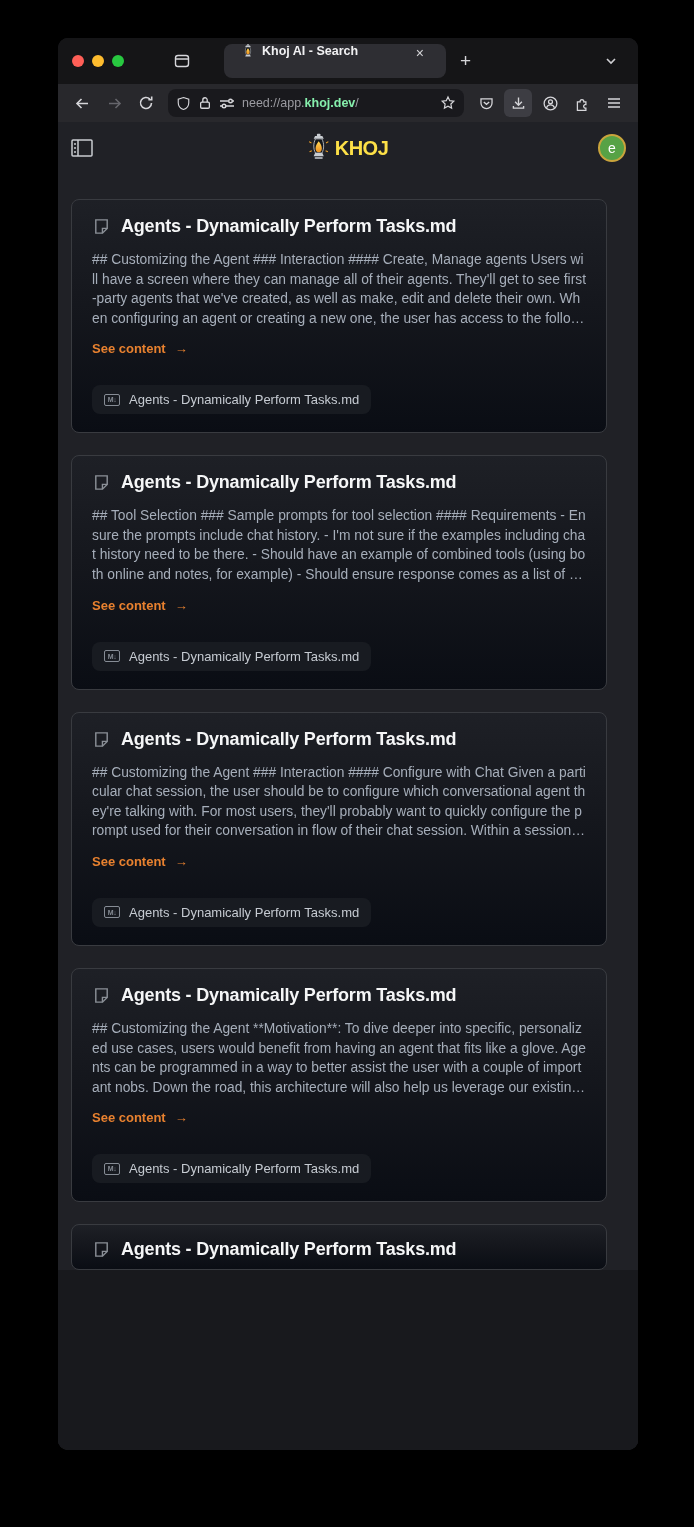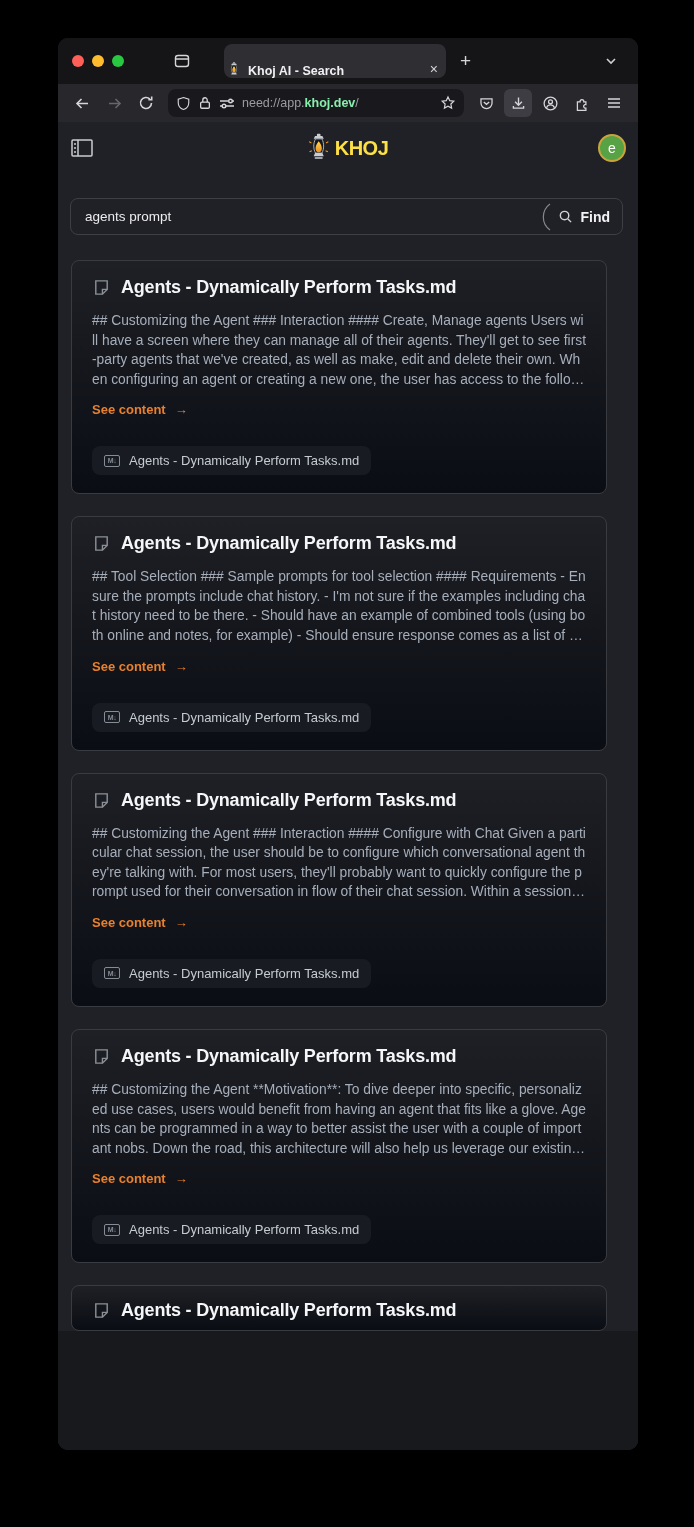--- a/index.html
+++ b/index.html
@@ -7,21 +7,21 @@
   .window { position:absolute; left:58px; top:38px; width:580px; height:1412px;
             border-radius:10px; overflow:hidden; background:#202126; display:flex; flex-direction:column; }
 
   
   .tabbar { height:46px; background:#151517; display:flex; align-items:center; flex:0 0 auto; }
   .traffic { display:flex; gap:8px; margin-left:14px; }
   .tl { width:12px; height:12px; border-radius:50%; }
   .tl.red { background:#ff5f57; } .tl.yellow { background:#febc2e; } .tl.green { background:#28c840; }
   .fxview { margin-left:44px; color:#cfcfd3; display:flex; }
   .tab { margin-left:28px; width:222px; height:34px; background:#2e2e33; border-radius:8px;
-         display:flex; align-items:flex-end; padding:0 4px; gap:8px; }
+         display:flex; align-items:flex-start; padding:0 18px; gap:8px; }
   .tab-title { color:#f0f0f2; font-size:12.5px; font-weight:700; flex:1; white-space:nowrap; overflow:hidden; }
   .tab-close { color:#d5d5d8; font-size:14px; line-height:1; padding:2px 4px; }
   .newtab { color:#d5d5d8; font-size:19px; margin-left:14px; font-weight:400; }
   .tab-chevron { margin-left:auto; margin-right:20px; color:#cfcfd3; display:flex; }
 
   .toolbar { height:38px; background:#28282c; display:flex; align-items:center; padding:0 10px; gap:4px; flex:0 0 auto; }
   .tbtn { width:28px; height:28px; display:flex; align-items:center; justify-content:center; color:#d6d6da; border-radius:6px; flex:0 0 auto; }
   .tbtn.dim { color:#66666c; }
   .tbtn.hl { background:#3d3d43; }
   .urlbar { flex:1; height:28px; background:#19191d; border-radius:8px; display:flex; align-items:center; padding:0 8px; gap:7px; margin:0 4px; min-width:0; }
@@ -219,37 +219,20 @@
             <path d="M12 8.5 c2.4 3 3.4 5.4 3.4 7.8 a3.4 4.4 0 0 1 -6.8 0 c0 -2.4 1 -4.8 3.4 -7.8 z" fill="url(#fl2)"></path>
             <path d="M8 21.5 l-1.5 3.5 h11 l-1.5 -3.5 z" fill="#c9cdd2"></path>
             <rect x="7.5" y="26" width="9" height="1.8" rx="0.9" fill="#c9cdd2"></rect>
           </svg>
         </span>
         <span class="logo-text">KHOJ</span>
       </div>
       <div class="avatar">e</div>
     </div>
 
-    <div class="search-row">
-      <input class="search-input" type="text" value="agents prompt" style="">
-      <span class="ic">
-        <svg width="10" height="28" viewBox="0 0 10 28" fill="none" stroke="#83868c" stroke-width="1.2">
-          <path d="M8 1 a16 16 0 0 0 0 26"></path>
-        </svg>
-      </span>
-      <div class="find-btn" style="margin-left:6px;">
-        <span class="ic">
-          <svg width="15" height="15" viewBox="0 0 16 16" fill="none" stroke="#cfd2d6" stroke-width="1.5">
-            <circle cx="7" cy="7" r="4.5"></circle>
-              <line x1="10.6" y1="10.6" x2="14" y2="14"></line>
-          </svg>
-        </span>
-        <span>Find</span>
-      </div>
-    </div>
 
     <div class="results">
 
       <div class="card">
         <div class="card-head">
           <span class="ic">
             <svg width="19" height="19" viewBox="0 0 20 20" fill="none" stroke="#8b9097" stroke-width="1.5">
               <path d="M4 3 h12 v9 l-5 5 H4 z"></path>
                 <path d="M11 17 v-5 h5"></path>
             </svg>

